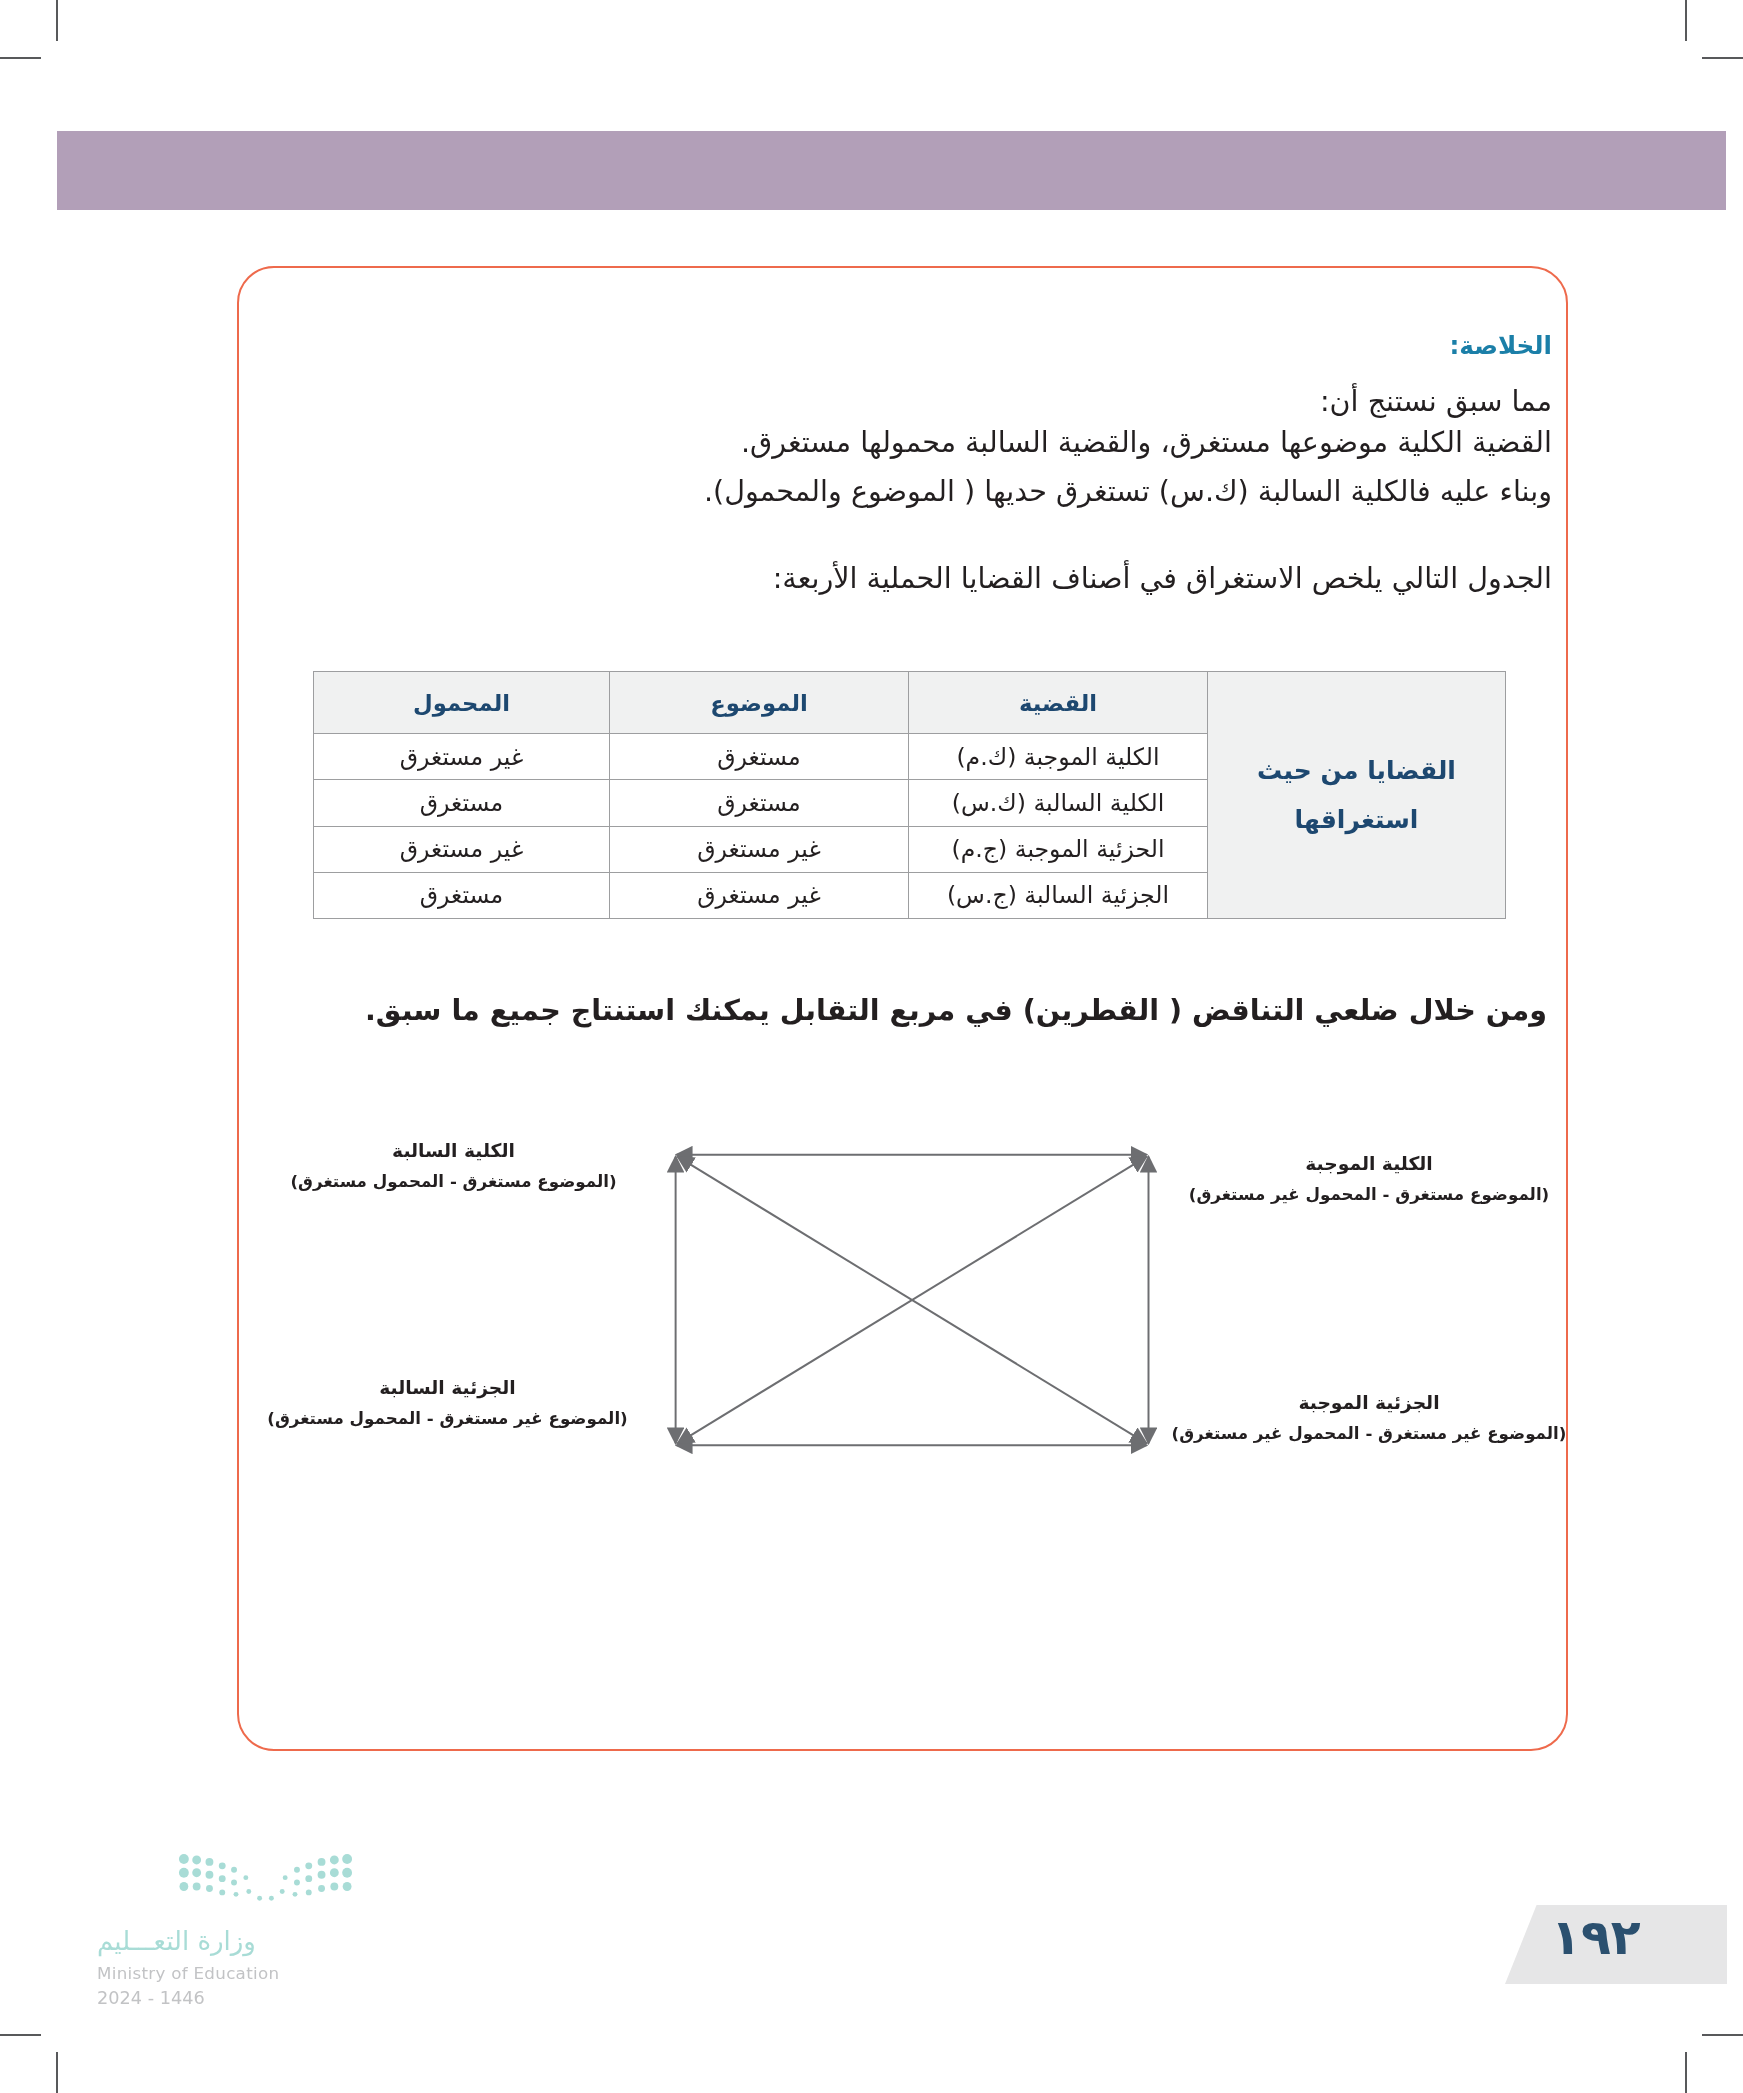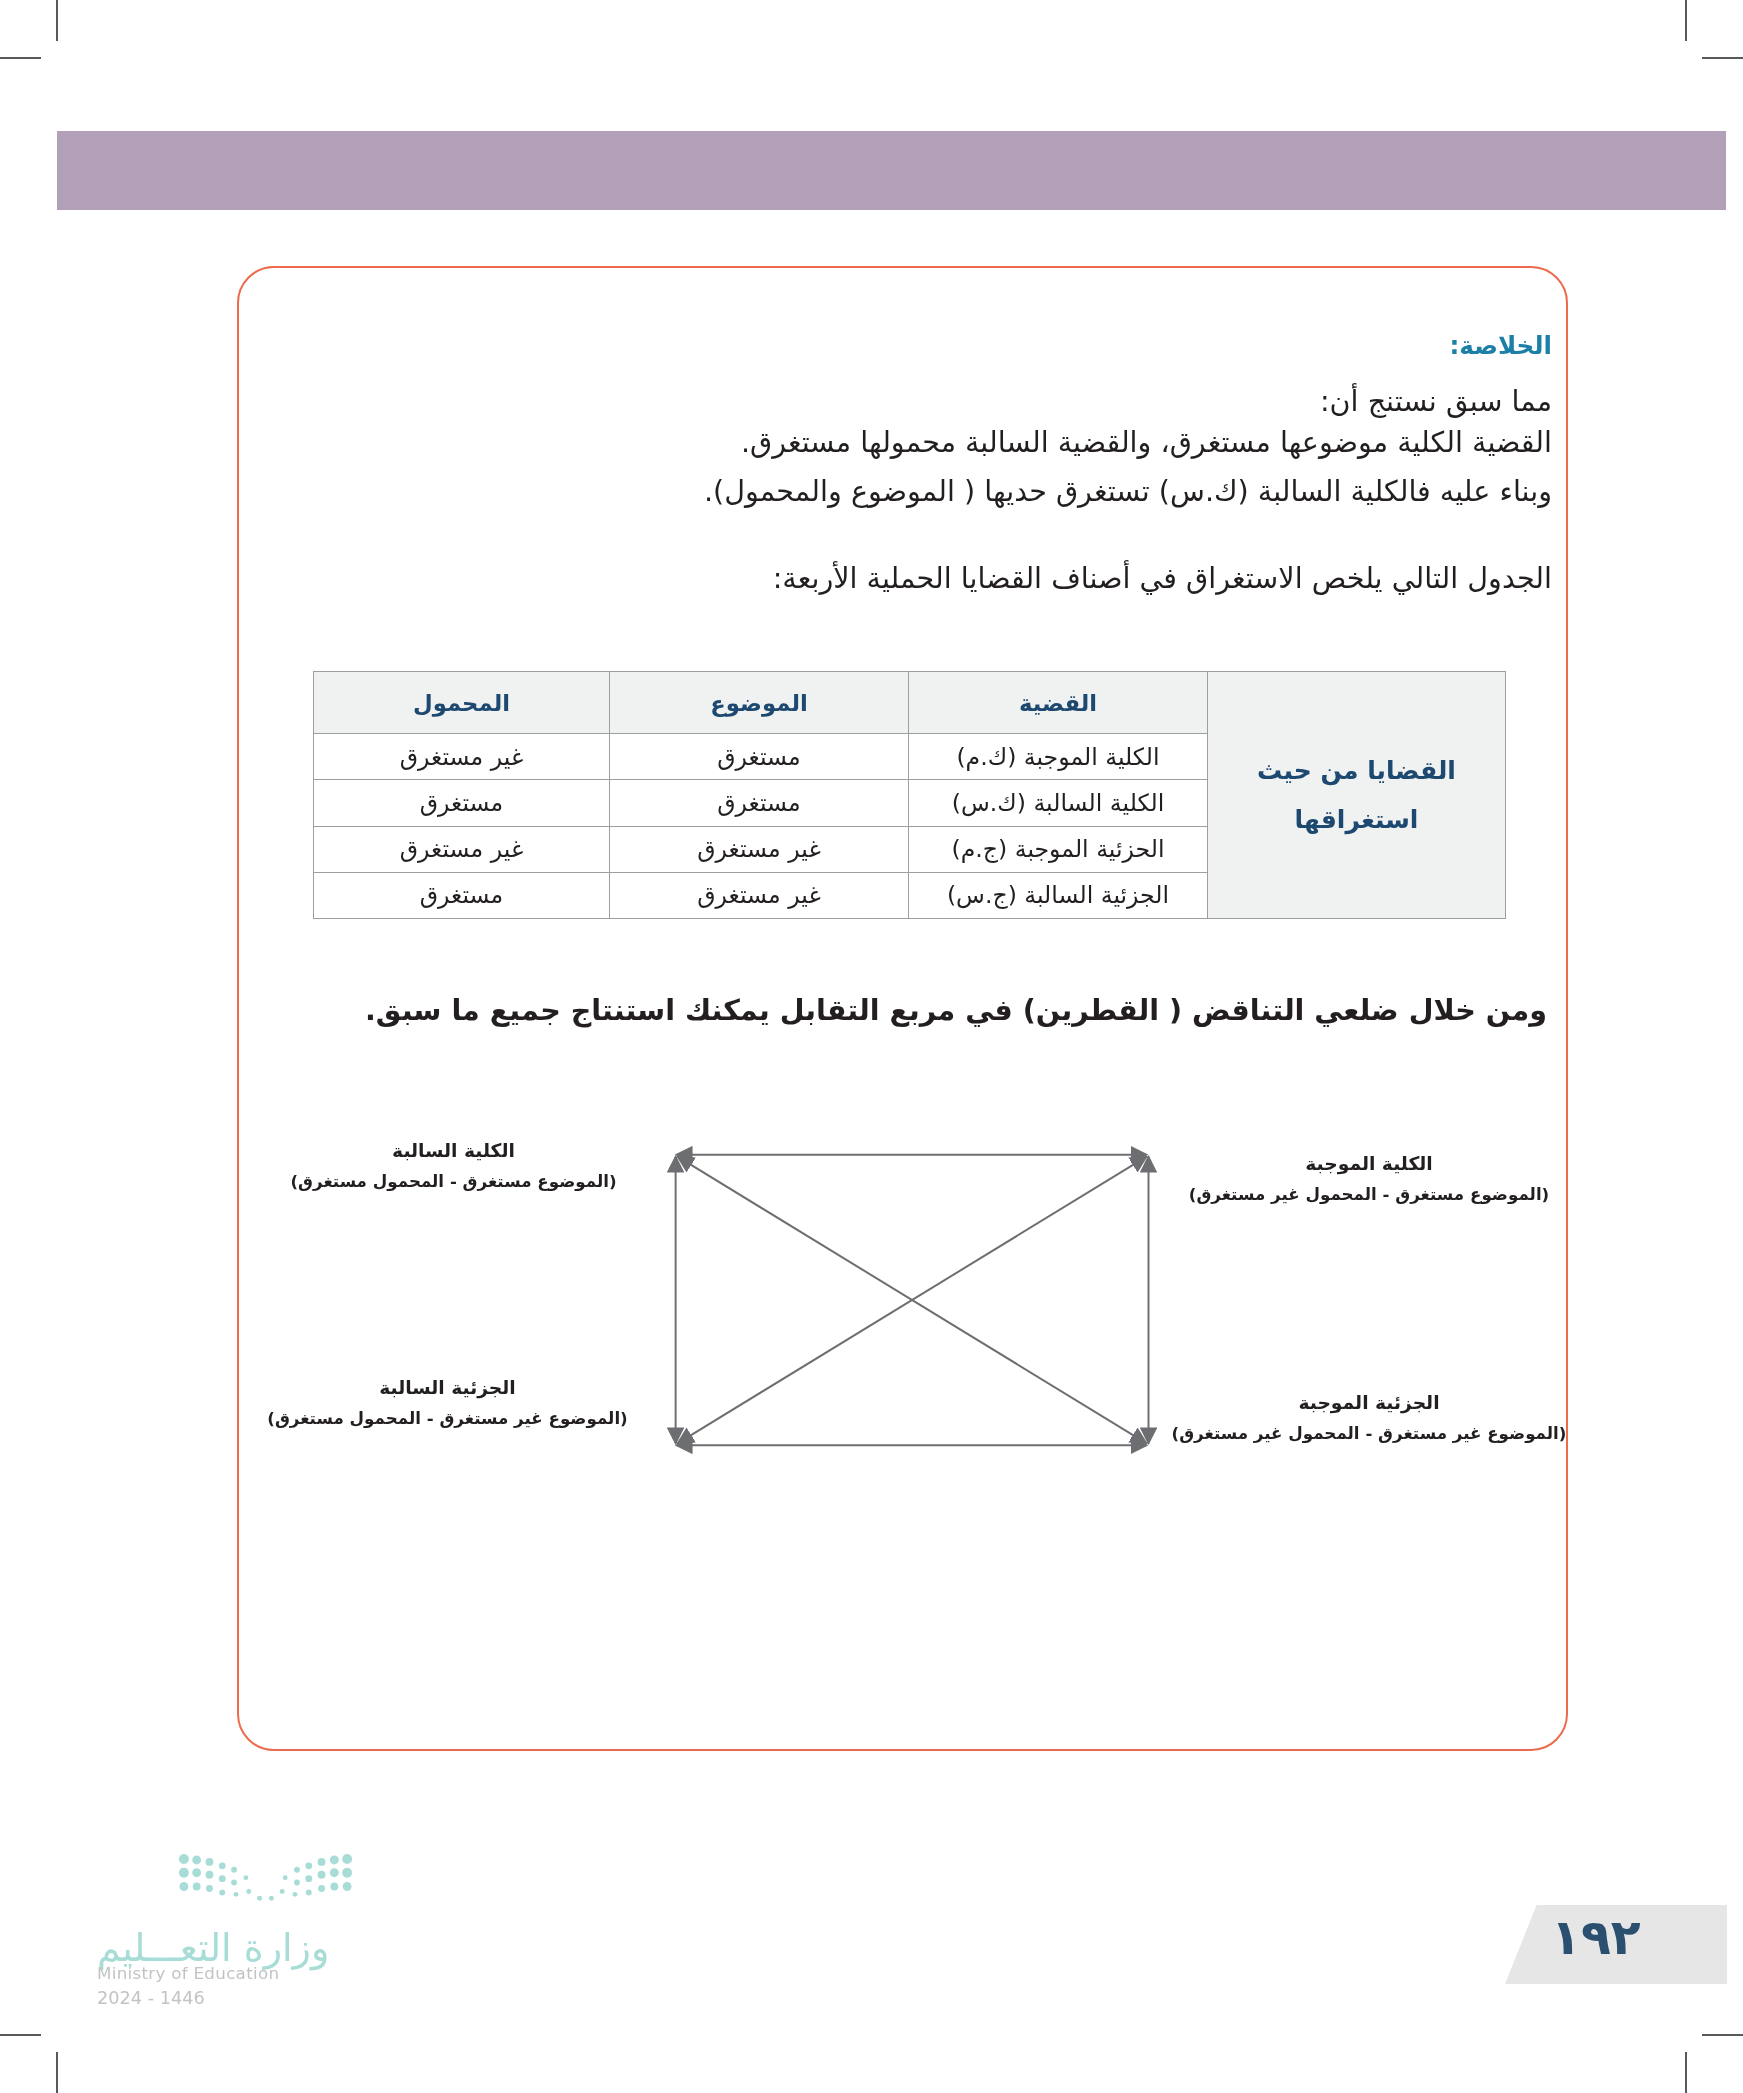--- a/index.html
+++ b/index.html
@@ -19,21 +19,21 @@
                   font-size:23.6px; font-weight:normal; color:#231f20; }
   table.summary th { background:#f0f1f1; color:#1d4870; font-weight:bold; height:61px; font-size:22.7px; }
   table.summary td.side { background:#f0f1f1; color:#1d4870; font-weight:bold; font-size:25px; line-height:49px; width:297px; }
   table.summary td { height:45px; }
   .bridge { position:absolute; right:197px; top:993px; font-size:28.6px; font-weight:bold; color:#231f20; white-space:nowrap; }
   .dlabel { position:absolute; text-align:center; direction:rtl; color:#231f20; }
   .dlabel .t { font-size:18.7px; font-weight:bold; display:block; line-height:29.6px; }
   .dlabel .s { font-size:16.7px; font-weight:bold; display:block; line-height:31.5px; white-space:nowrap; }
   .pagetab { position:absolute; left:1505px; top:1905px; width:222px; height:79px; }
   .pagenum { position:absolute; left:1551px; top:1909px; font-size:49px; font-weight:bold; color:#2b506f; direction:rtl; }
-  .logo-ar { position:absolute; left:97px; top:1926px; font-size:38px; color:#a8dcd6; direction:rtl; }
+  .logo-ar { position:absolute; left:97px; top:1926px; font-size:26px; color:#a8dcd6; direction:rtl; }
   .logo-en { position:absolute; left:97px; top:1963px; font-size:16.7px; color:#c2c3c5; letter-spacing:0.3px; }
   .logo-yr { position:absolute; left:97px; top:1988px; font-size:17.7px; color:#c2c3c5; }
 </style>
 </head>
 <body>
 
 <div class="crop" style="left:56px;top:0;width:2px;height:41px;"></div>
 <div class="crop" style="left:0;top:57px;width:41px;height:2px;"></div>
 <div class="crop" style="left:1685px;top:0;width:2px;height:41px;"></div>
 <div class="crop" style="left:1702px;top:57px;width:41px;height:2px;"></div>

